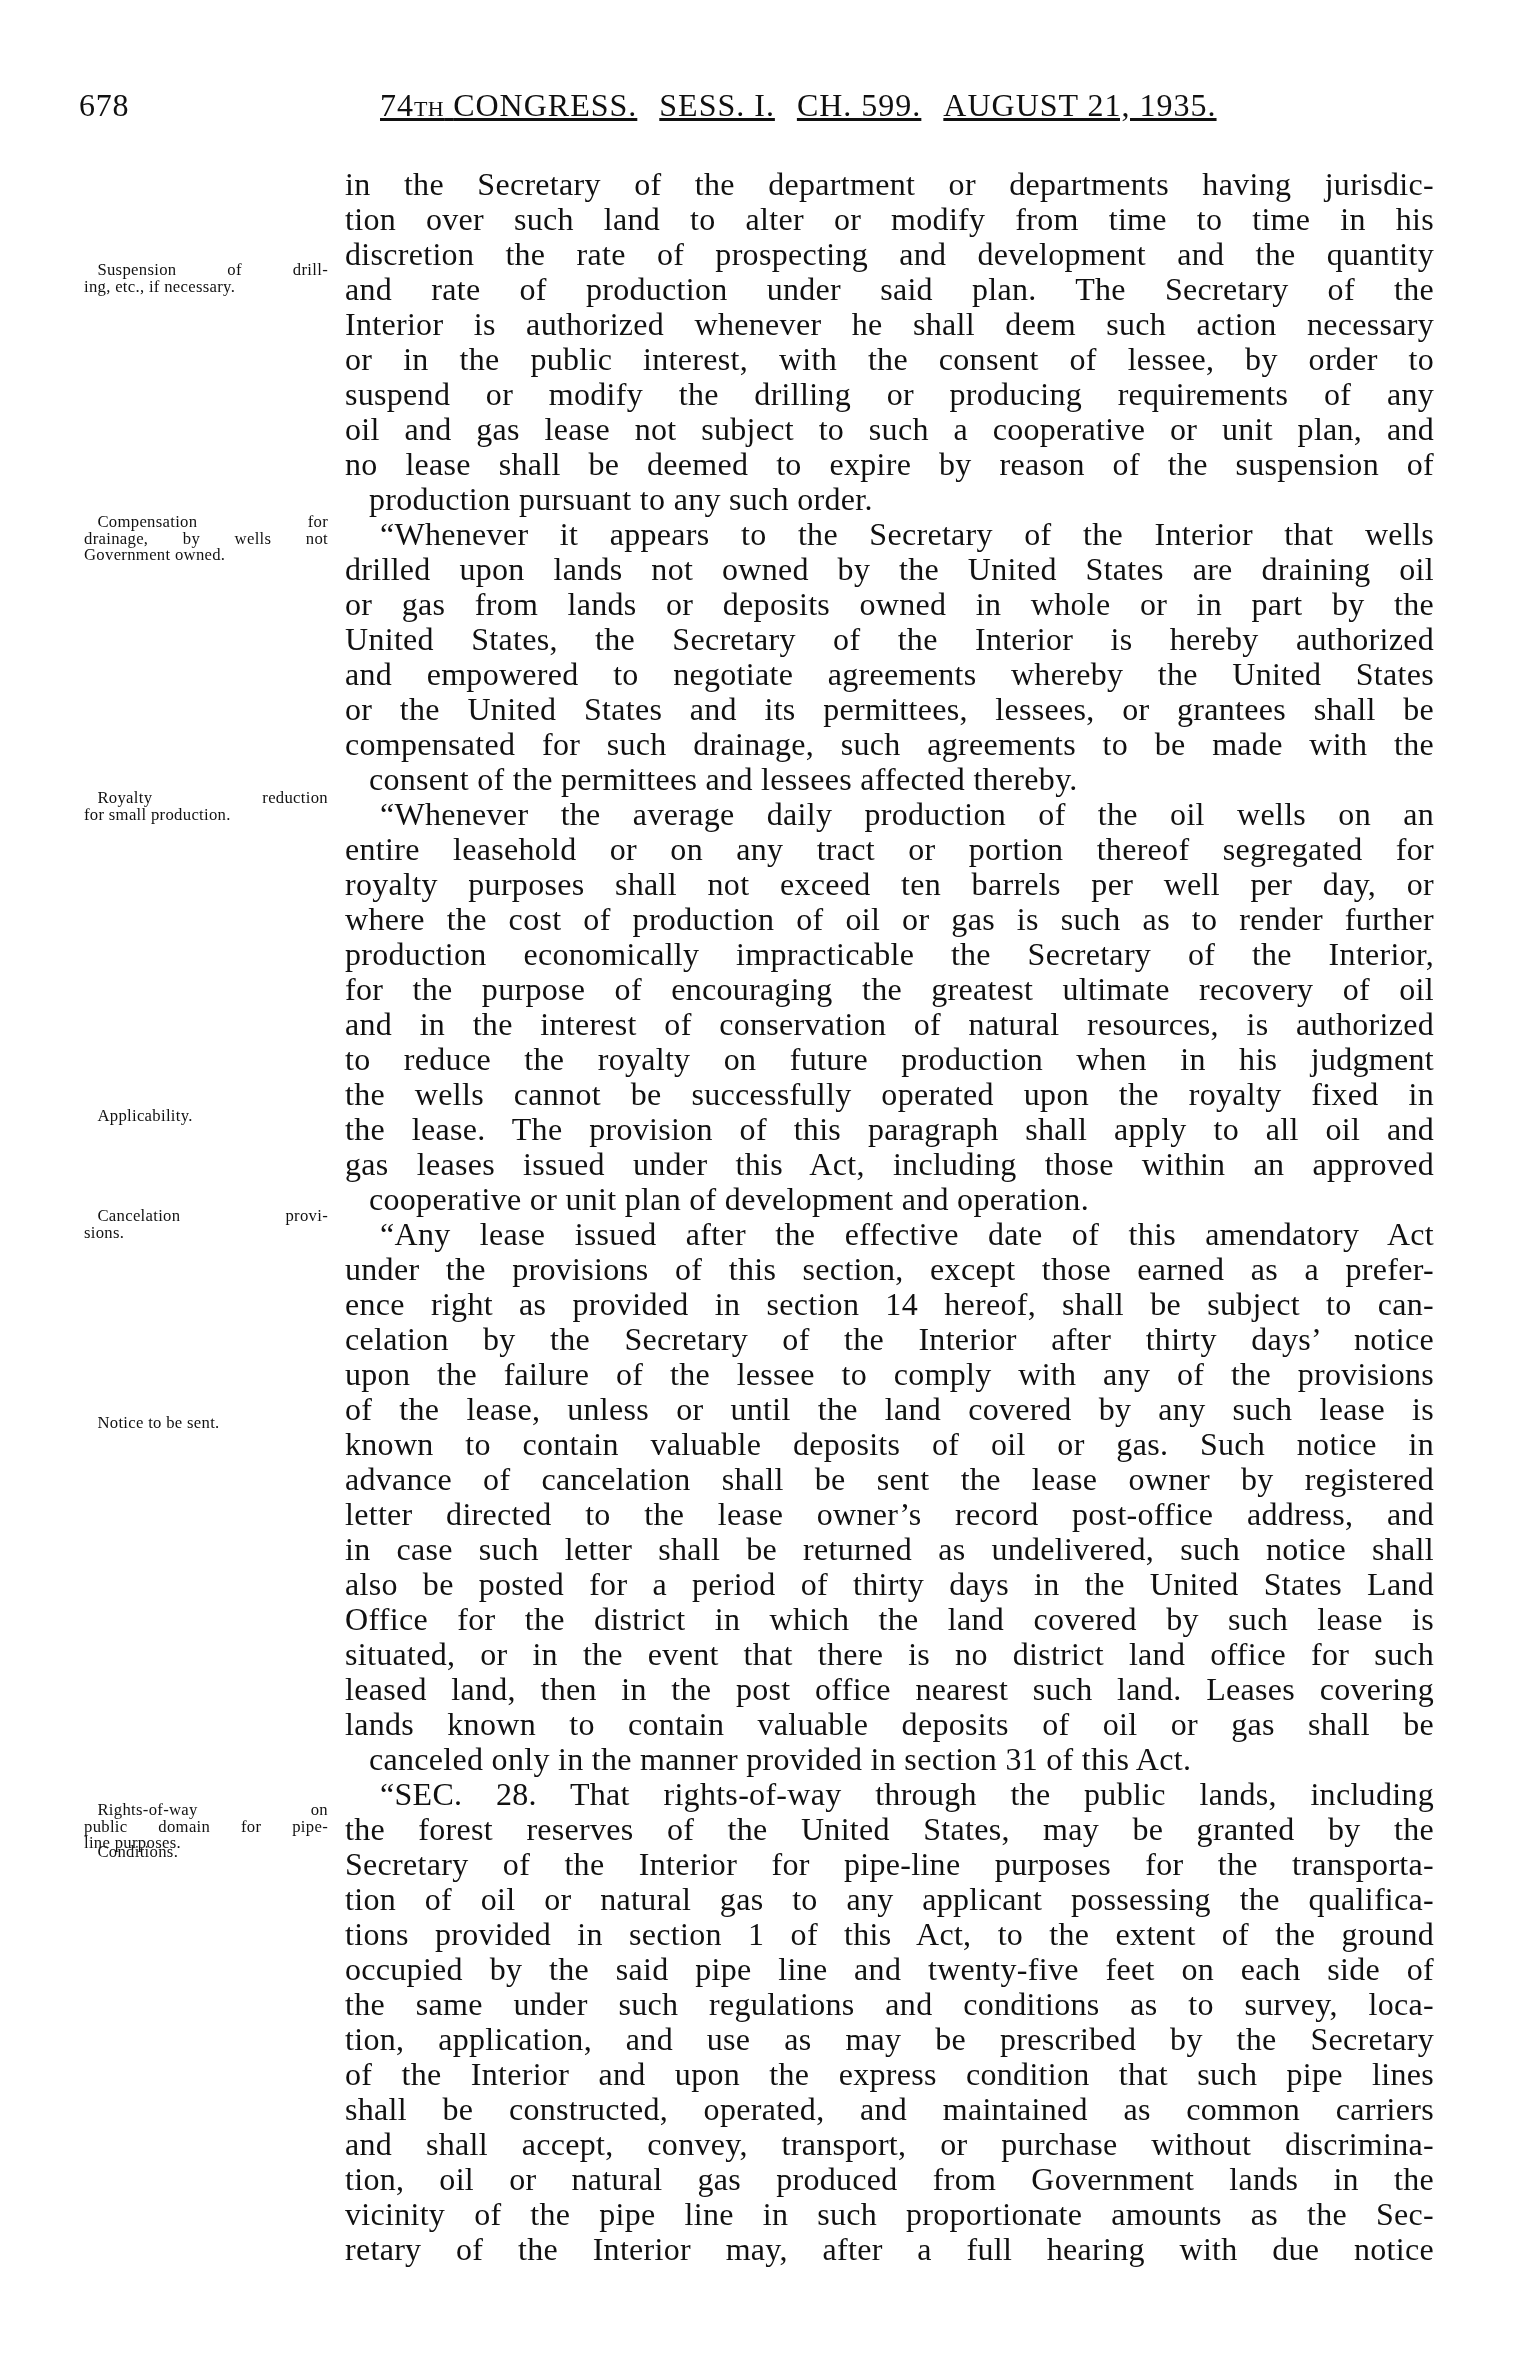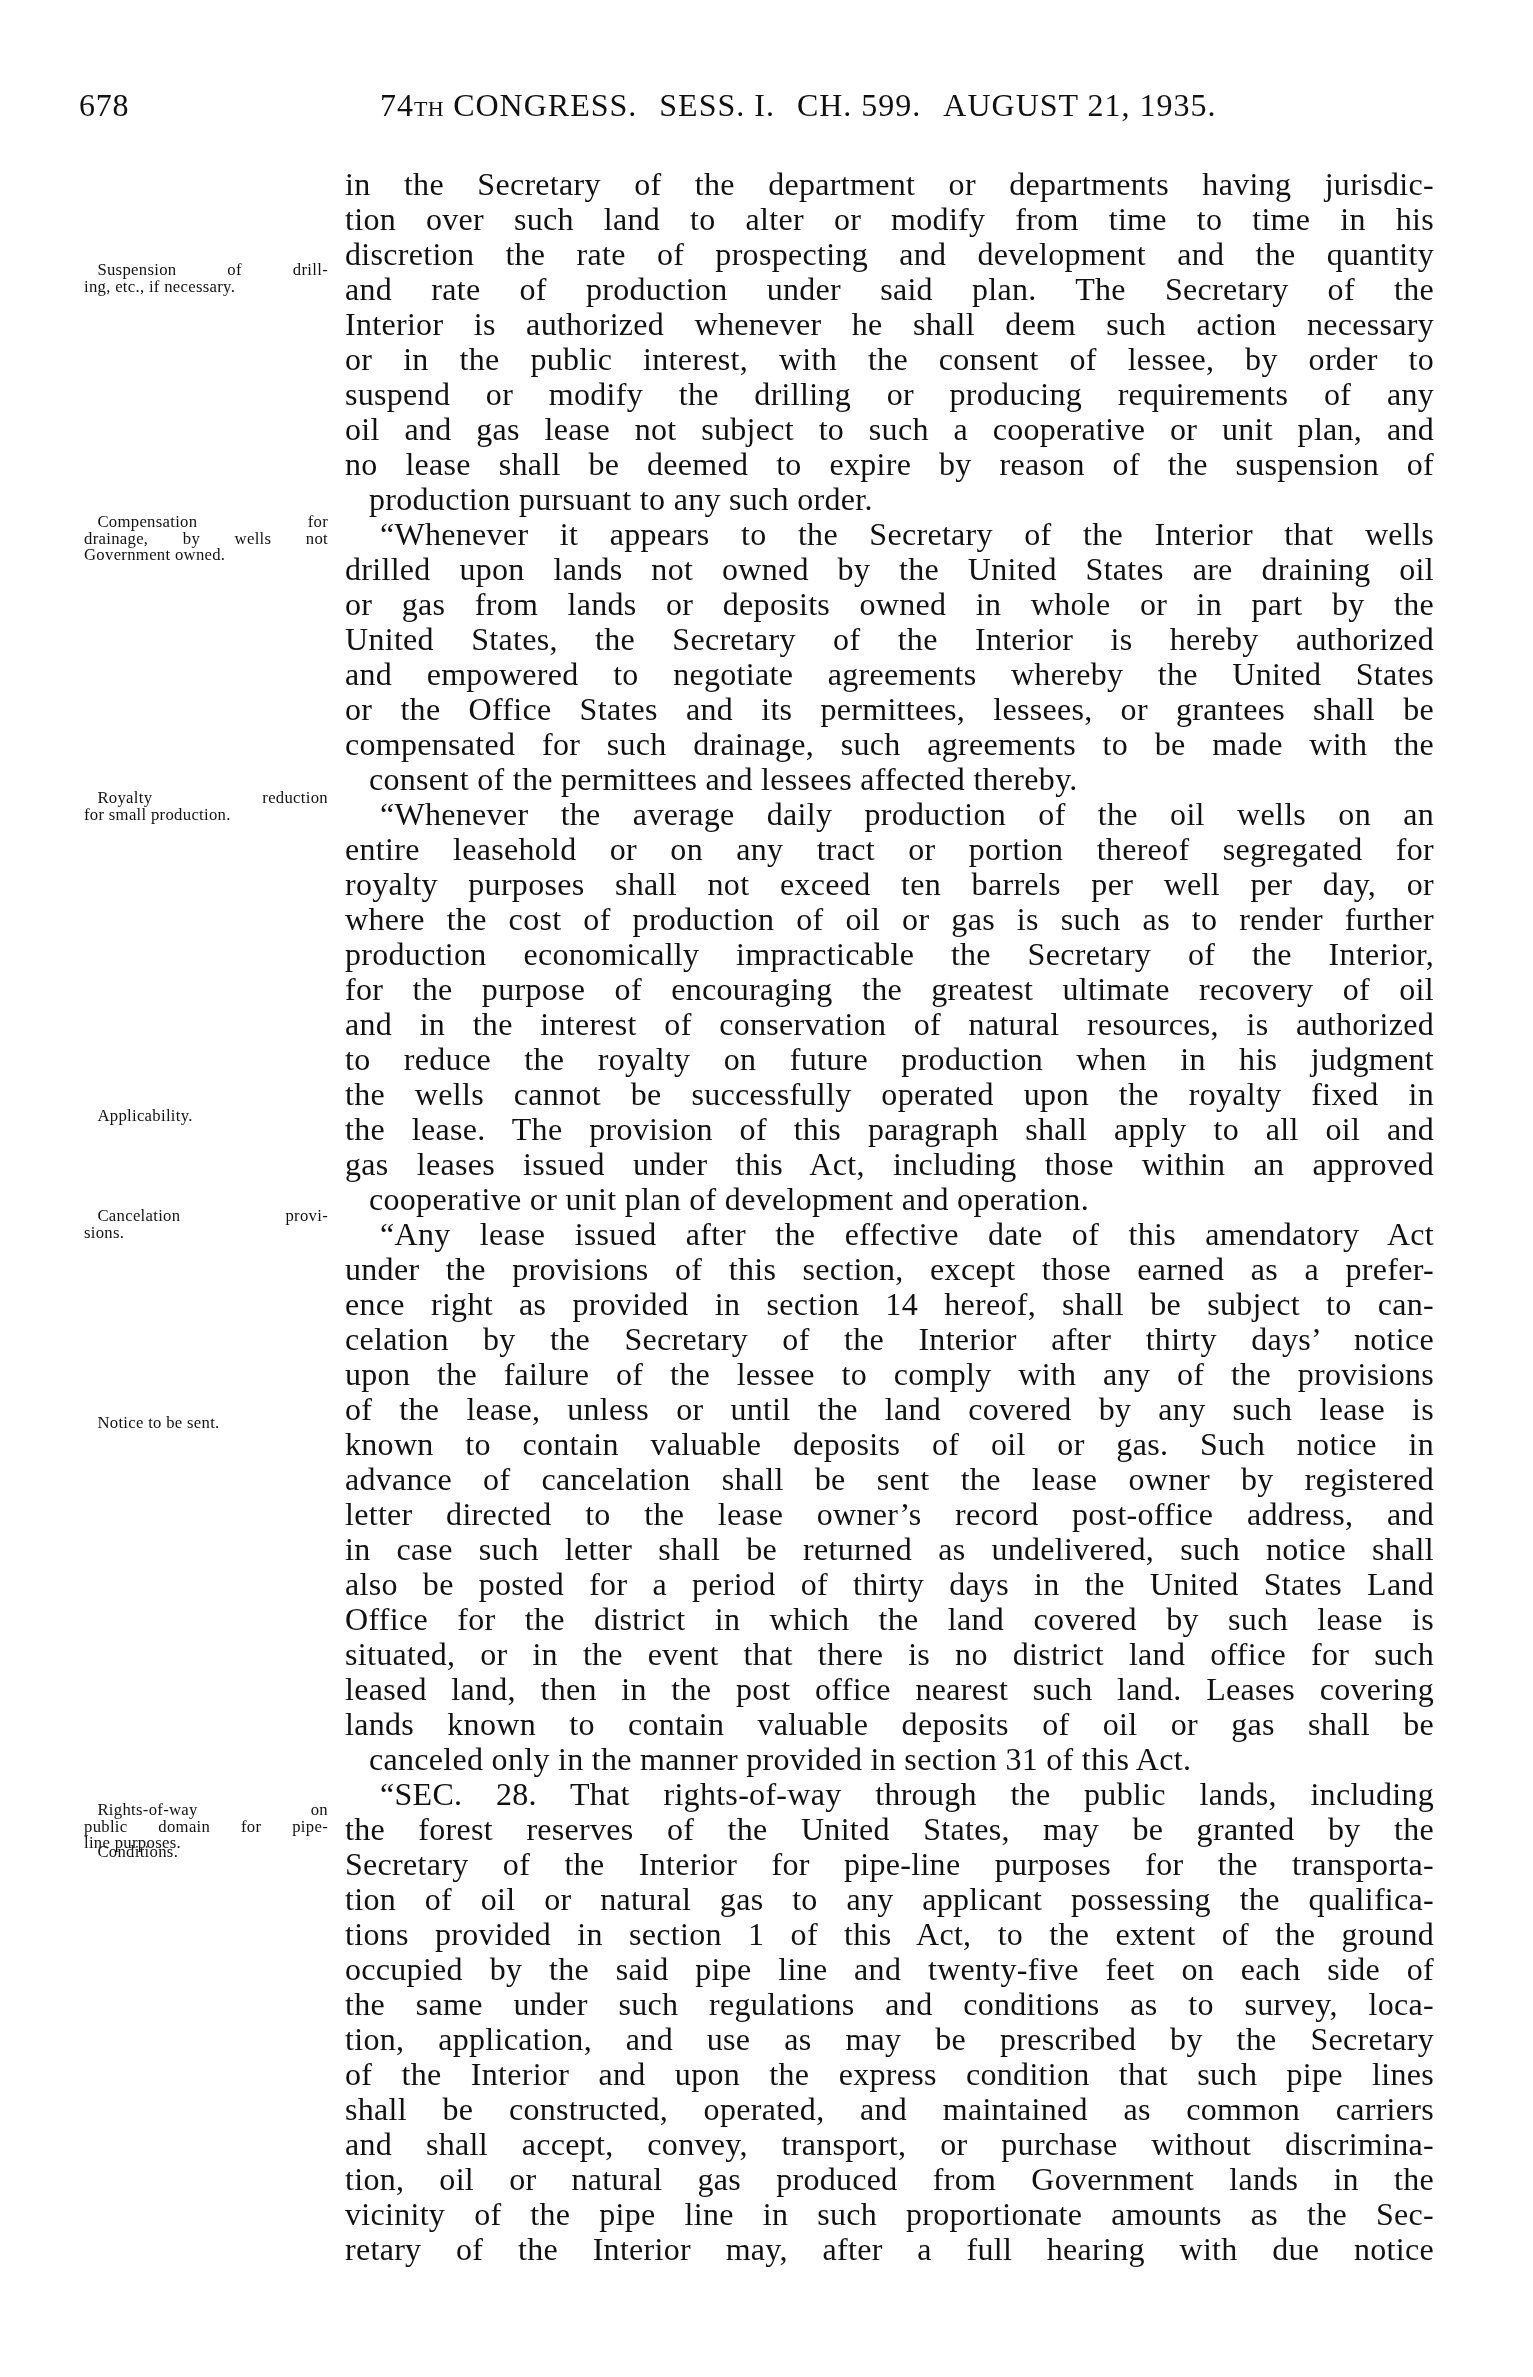--- a/index.html
+++ b/index.html
@@ -5,21 +5,21 @@
   html, body { margin: 0; padding: 0; background: #ffffff; }
   body {
     width: 1534px; height: 2377px; position: relative; overflow: hidden;
     font-family: "Liberation Serif", "DejaVu Serif", serif; color: #111111;
   }
   .page-header {
     position: absolute; top: 87px; left: 0; width: 1216px; height: 37px;
     font-size: 32px; line-height: 37px;
   }
   .page-number { position: absolute; left: 79px; top: 0; letter-spacing: 0.8px; }
-  .running-head { position: absolute; left: 380px; top: 0; letter-spacing: 1px; white-space: nowrap; }
+  .running-head { position: absolute; left: 380px; top: 0; letter-spacing: 1px; white-space: nowrap; text-decoration: underline; }
   .running-head .sc { font-size: 22px; letter-spacing: 0.4px; }
   .running-head .gap { display: inline-block; width: 22px; }
 
   .body-text {
     position: absolute; left: 345px; top: 167px; width: 1089px;
     font-size: 32px; line-height: 35px;
   }
   .line {
     display: block; height: 35px; white-space: nowrap; overflow: visible;
     text-align: justify; text-align-last: justify; letter-spacing: 0.3px;
@@ -85,21 +85,21 @@
   <span class="line">or in the public interest, with the consent of lessee, by order to</span>
   <span class="line">suspend or modify the drilling or producing requirements of any</span>
   <span class="line">oil and gas lease not subject to such a cooperative or unit plan, and</span>
   <span class="line">no lease shall be deemed to expire by reason of the suspension of</span>
   <span class="line last">production pursuant to any such order.</span>
   <span class="line indent">“Whenever it appears to the Secretary of the Interior that wells</span>
   <span class="line">drilled upon lands not owned by the United States are draining oil</span>
   <span class="line">or gas from lands or deposits owned in whole or in part by the</span>
   <span class="line">United States, the Secretary of the Interior is hereby authorized</span>
   <span class="line">and empowered to negotiate agreements whereby the United States</span>
-  <span class="line">or the Office States and its permittees, lessees, or grantees shall be</span>
+  <span class="line">or the United States and its permittees, lessees, or grantees shall be</span>
   <span class="line">compensated for such drainage, such agreements to be made with the</span>
   <span class="line last">consent of the permittees and lessees affected thereby.</span>
   <span class="line indent">“Whenever the average daily production of the oil wells on an</span>
   <span class="line">entire leasehold or on any tract or portion thereof segregated for</span>
   <span class="line">royalty purposes shall not exceed ten barrels per well per day, or</span>
   <span class="line">where the cost of production of oil or gas is such as to render further</span>
   <span class="line">production economically impracticable the Secretary of the Interior,</span>
   <span class="line">for the purpose of encouraging the greatest ultimate recovery of oil</span>
   <span class="line">and in the interest of conservation of natural resources, is authorized</span>
   <span class="line">to reduce the royalty on future production when in his judgment</span>

